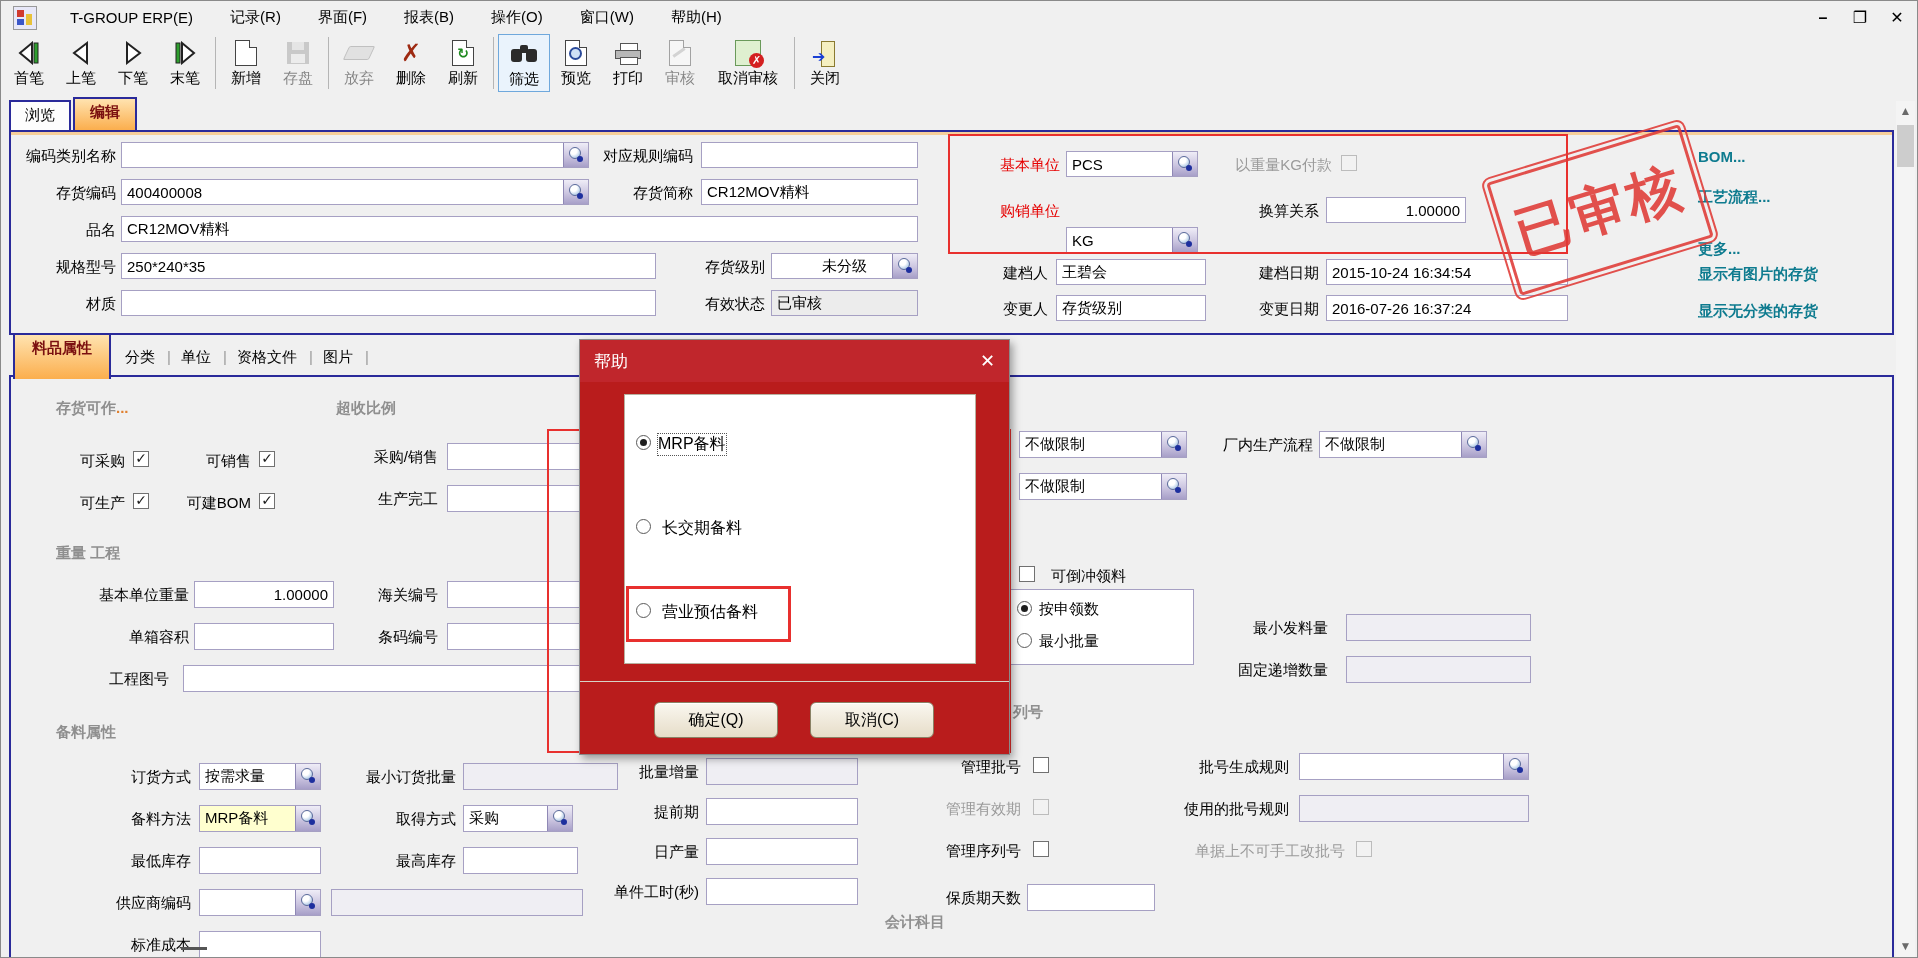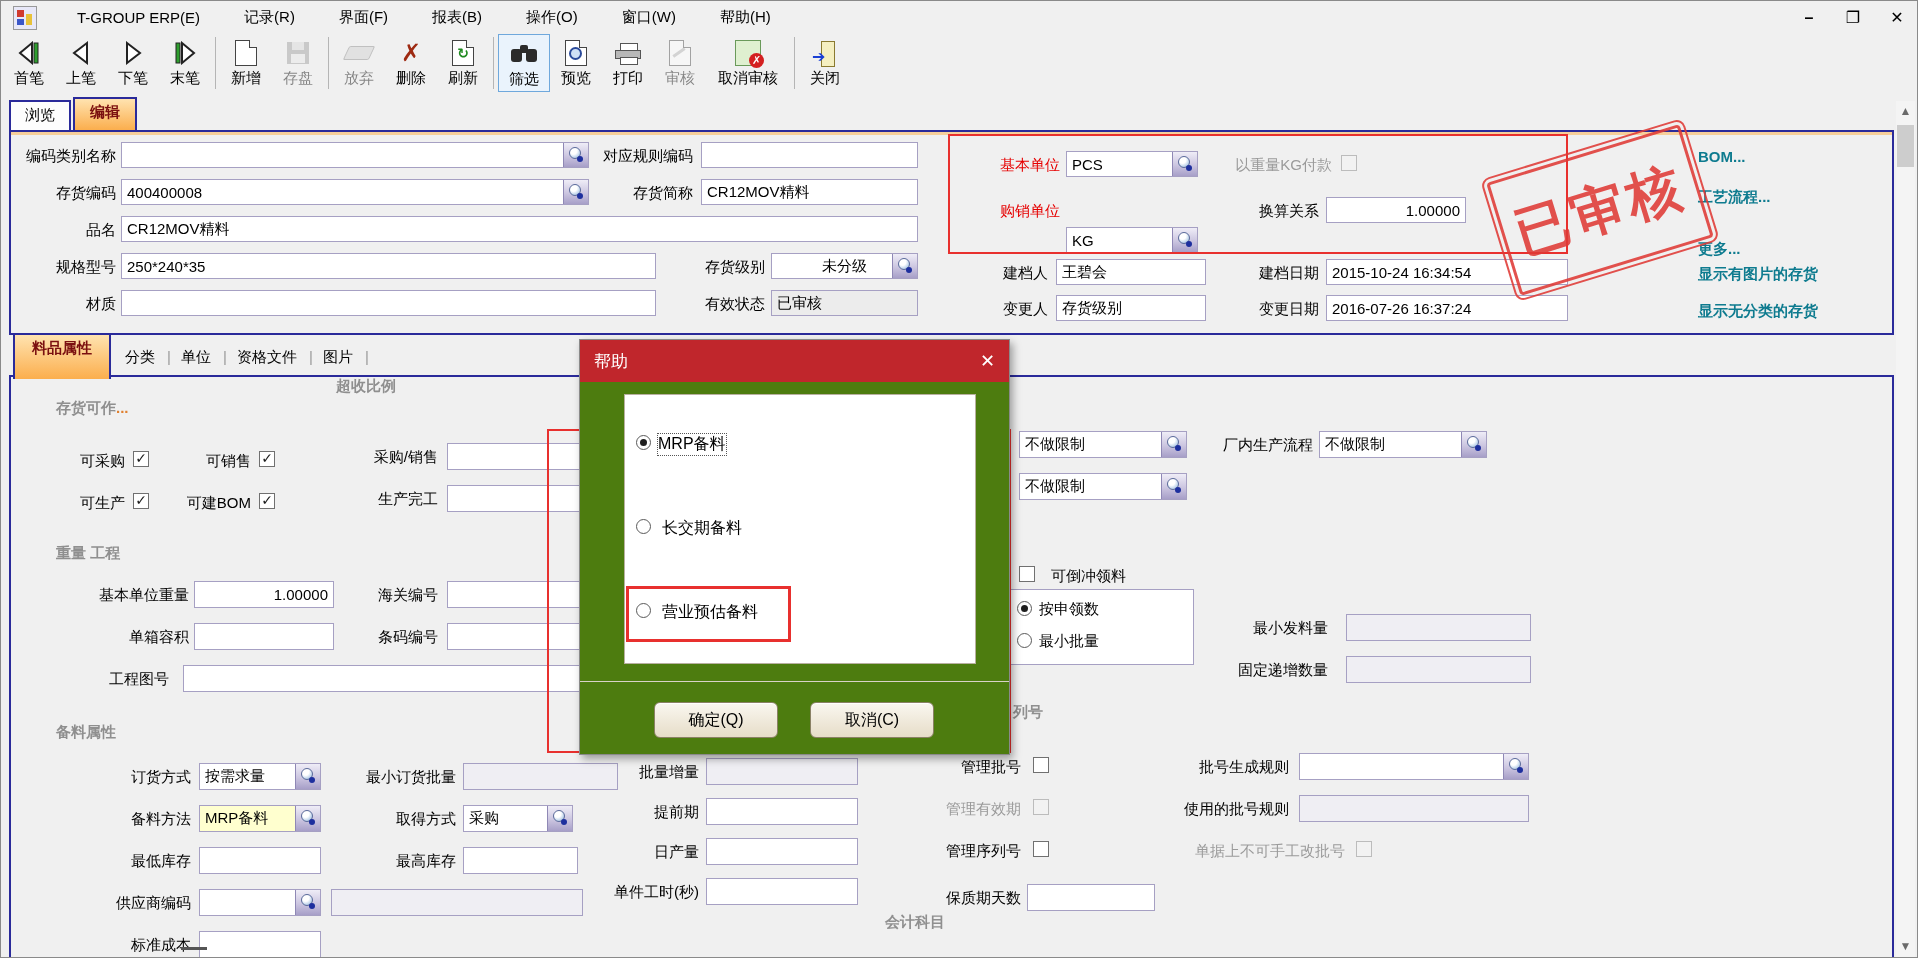--- a/index.html
+++ b/index.html
@@ -29,21 +29,21 @@
        box-sizing:border-box;text-align:center;line-height:13px;font-size:14px;cursor:pointer;}
   .chk.checked::after{content:"✓";color:#1a1a1a;font-weight:bold;}
   .chk.dis{border-color:#bcbcbc;background:#f2f2f2;}
   .rad{position:absolute;width:15px;height:15px;border-radius:50%;background:#fff;
        border:1px solid #5a5a5a;box-sizing:border-box;cursor:pointer;}
   .rad.sel::after{content:"";position:absolute;left:3px;top:3px;right:3px;bottom:3px;
        border-radius:50%;background:#1e1e1e;}
   .link{position:absolute;color:#0e7b8f;font-weight:bold;white-space:nowrap;cursor:pointer;font-size:15px;}
   
   #menubar{position:absolute;left:0;top:0;width:1918px;height:33px;background:#f0f0f0;
-       display:flex;align-items:center;gap:16px;}
+       display:flex;align-items:center;gap:9px;}
   .menu-item{padding:4px 14px;white-space:nowrap;cursor:pointer;font-size:15px;}
   #appicon{width:22px;height:22px;margin:0 10px 0 12px;position:relative;background:#e8e8f8;
        border:1px solid #999;}
   #appicon i{position:absolute;display:block;}
   .winbtn{width:28px;text-align:center;font-weight:bold;font-size:16px;cursor:pointer;}
   
   #toolbar{position:absolute;left:0;top:33px;width:1918px;height:62px;display:flex;align-items:flex-start;padding-left:2px;}
   .tbtn{width:52px;height:58px;display:flex;flex-direction:column;align-items:center;justify-content:flex-start;
         cursor:pointer;box-sizing:border-box;padding-top:3px;}
   .tbtn .ticon{height:32px;display:flex;align-items:center;justify-content:center;}
@@ -64,21 +64,21 @@
   .panel .topline{position:absolute;left:0;right:0;top:0;height:3px;background:#f7cf9a;}
   .subtab-sep{position:absolute;color:#9a9a9a;font-size:15px;}
   
   .redbox{position:absolute;border:2px solid #e8302e;box-sizing:border-box;}
   
   #stamp{position:absolute;left:1498px;top:150px;width:196px;height:112px;transform:rotate(-17deg);
        border:3px solid #e03a36;outline:2px solid #e03a36;outline-offset:3px;border-radius:4px;
        display:flex;align-items:center;justify-content:center;color:#e03a36;font-size:54px;
        font-weight:bold;letter-spacing:4px;opacity:.88;z-index:3;}
   
-  #dialog{position:absolute;left:578px;top:338px;width:429px;height:414px;background:#4d7c0f;
+  #dialog{position:absolute;left:578px;top:338px;width:429px;height:414px;background:#b91c1c;
        border:1px solid #8a8a8a;box-shadow:3px 4px 8px rgba(0,0,0,.35);z-index:10;}
   #dialog-title{position:absolute;left:0;top:0;right:0;height:42px;background:#c0262c;color:#fff;
        display:flex;align-items:center;justify-content:space-between;padding:0 14px;font-size:17px;}
   #dialog-list{position:absolute;left:44px;top:54px;width:350px;height:268px;background:#fff;
        border:1px solid #b8b0a0;}
   .dlg-radio-label{position:absolute;font-size:16px;white-space:nowrap;}
   .focus-dotted{outline:1px dotted #555;}
   #dialog-btnbar{position:absolute;left:0;right:0;bottom:0;height:72px;border-top:1px solid #d8d2c6;}
   .dlg-btn{position:absolute;width:122px;height:34px;border:1px solid #8a8165;border-radius:6px;
        background:linear-gradient(180deg,#faf7f0 0%,#ead fb 0%,#e6ddc8 100%);
@@ -349,21 +349,21 @@
   <div class="hdr" style="left:55px;top:398px;"><span>存货可作</span><span style="color:#e08030;">...</span></div>
   <div class="lbl" style="left:60px;top:451px;width:64px;">可采购</div>
   <div class="chk checked" style="left:132px;top:450px;"></div>
   <div class="lbl" style="left:186px;top:451px;width:64px;">可销售</div>
   <div class="chk checked" style="left:258px;top:450px;"></div>
   <div class="lbl" style="left:60px;top:493px;width:64px;">可生产</div>
   <div class="chk checked" style="left:132px;top:492px;"></div>
   <div class="lbl" style="left:178px;top:493px;width:72px;">可建BOM</div>
   <div class="chk checked" style="left:258px;top:492px;"></div>
 
-  <div class="hdr" style="left:335px;top:376px;font-family:Liberation Mono, monospace;">超收比例</div>
+  <div class="hdr" style="left:335px;top:398px;font-family:Liberation Mono, monospace;">超收比例</div>
   <div class="lbl" style="left:352px;top:447px;width:85px;">采购/销售</div>
   <div class="fld" style="left:446px;top:442px;width:250px;height:27px;">
       <span></span>
     </div>
   <div class="lbl" style="left:352px;top:489px;width:85px;">生产完工</div>
   <div class="fld" style="left:446px;top:484px;width:250px;height:27px;">
       <span></span>
     </div>
 
   <div class="hdr" style="left:55px;top:543px;">重量 工程</div>

